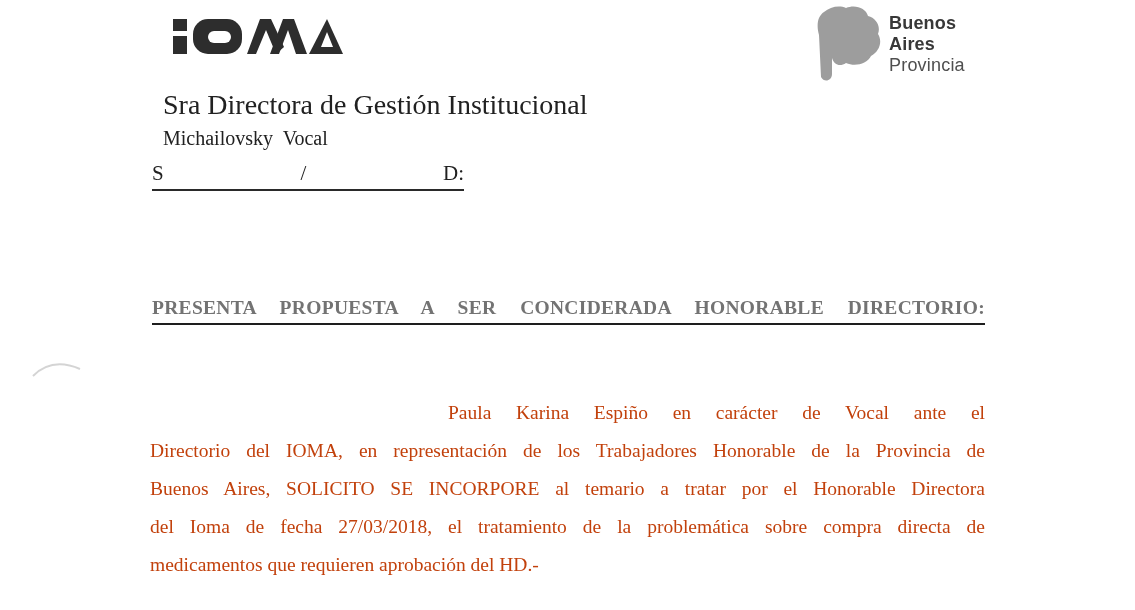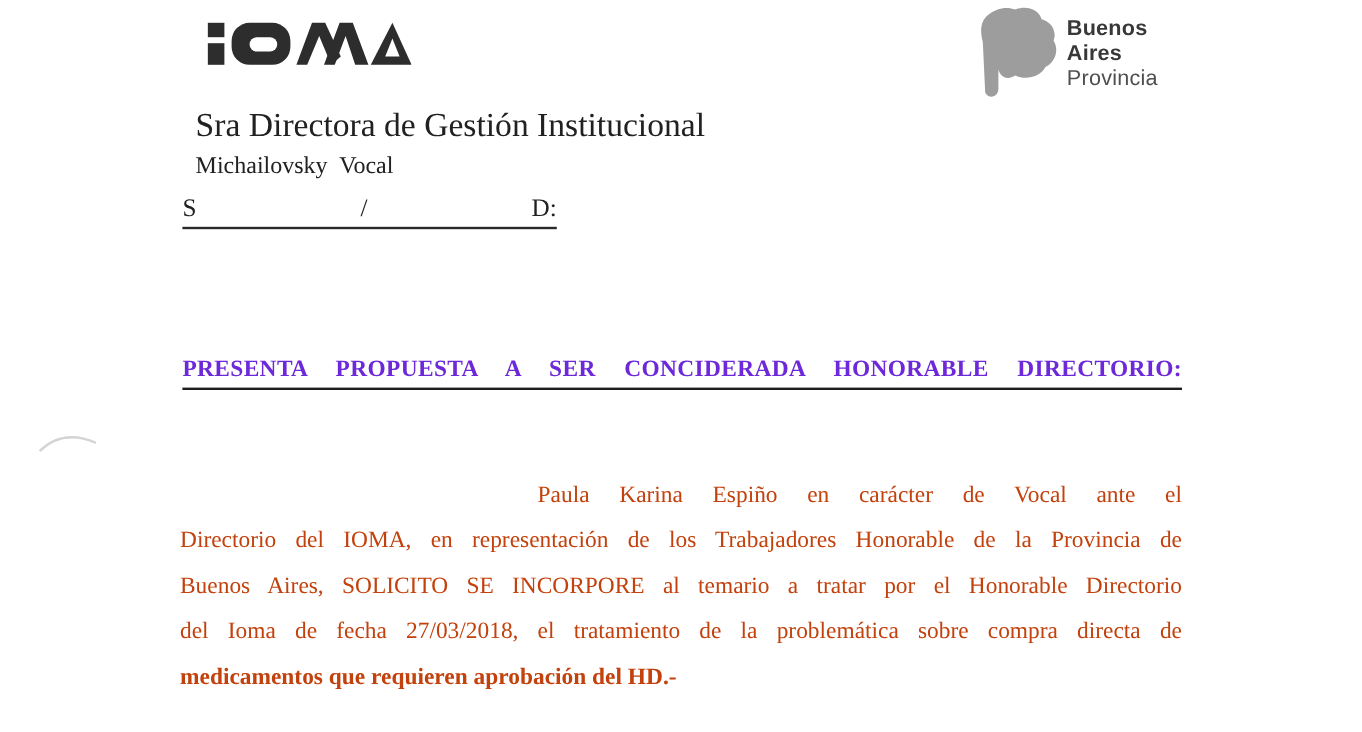--- a/index.html
+++ b/index.html
@@ -33,30 +33,30 @@
     border-bottom: 2px solid #2a2a2a;
   }
   
   .subject-heading {
     position: absolute; left: 152px; top: 295px; width: 833px;
     font-size: 19.5px; font-weight: bold; letter-spacing: 0.3px;
     text-align: justify; text-align-last: justify;
     line-height: 26px;
     border-bottom: 2.5px solid #1e1e1e;
     padding-bottom: 2px;
-    color: #6d28d9;
+    color: #737373;
   }
   
   .body-paragraph {
     position: absolute; left: 150px; top: 394px; width: 835px;
     font-size: 19.5px; line-height: 38px; color: #c2410c;
   }
   .body-line { text-align: justify; text-align-last: justify; }
   .body-line.first { padding-left: 298px; }
-  .body-line.last { text-align: center; text-align-last: left; font-weight: bold; }
+  .body-line.last { text-align: center; text-align-last: left; }
   
   .scan-artifact { position: absolute; left: 30px; top: 353px; opacity: 0.75; }
 </style>
 </head>
 <body>
 
 <div class="page">
 
   <svg class="ioma-logo" width="170" height="37" viewBox="0 0 170 37" aria-hidden="true">
     <g fill="#2d2d2d">
@@ -97,18 +97,18 @@
 
   <svg class="scan-artifact" width="55" height="30" viewBox="0 0 55 30" aria-hidden="true">
     <path d="M3,23 Q22,4 50,16" fill="none" stroke="#c6c6c6" stroke-width="2"></path>
   </svg>
 
   <div class="subject-heading">PRESENTA PROPUESTA A SER CONCIDERADA HONORABLE DIRECTORIO:</div>
 
   <div class="body-paragraph">
     <div class="body-line first">Paula Karina Espiño en carácter de Vocal ante el</div>
     <div class="body-line">Directorio del IOMA, en representación de los Trabajadores Honorable de la Provincia de</div>
-    <div class="body-line">Buenos Aires, SOLICITO SE INCORPORE al temario a tratar por el Honorable Directorio</div>
+    <div class="body-line">Buenos Aires, SOLICITO SE INCORPORE al temario a tratar por el Honorable Directora</div>
     <div class="body-line">del Ioma de fecha 27/03/2018,  el tratamiento de la problemática sobre compra directa de</div>
     <div class="body-line last">medicamentos que requieren aprobación del HD.-</div>
   </div>
 
 </div>
 
 </body></html>

